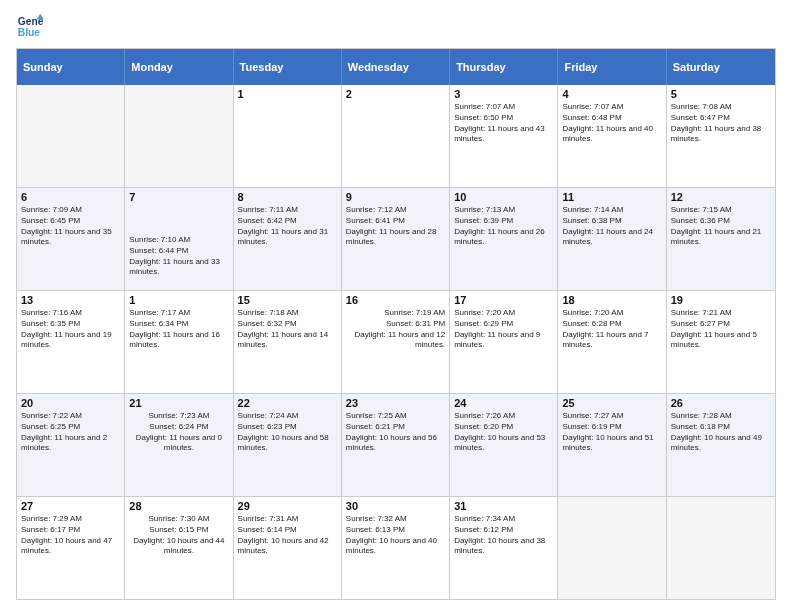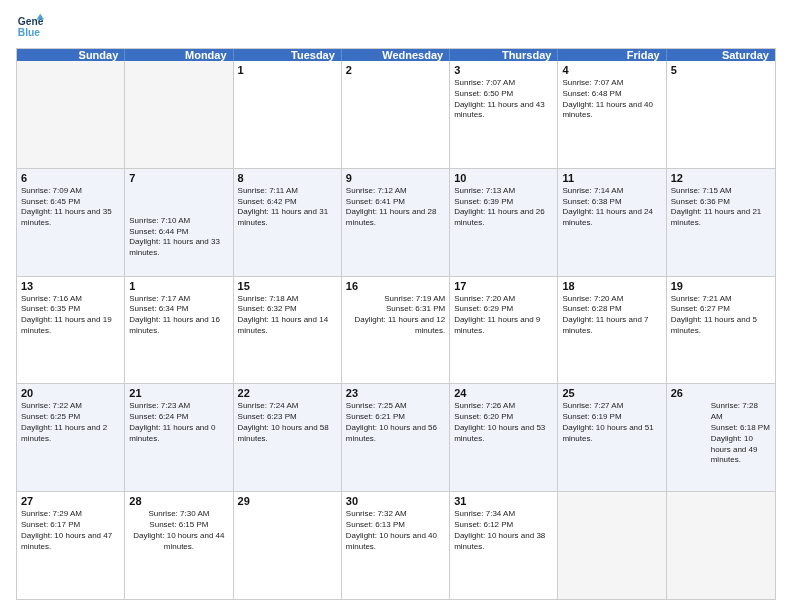--- a/index.html
+++ b/index.html
@@ -52,22 +52,22 @@
     }
     .cal-header {
       display: grid;
       grid-template-columns: repeat(7, 1fr);
       background: #3a6fc4;
     }
     .cal-header-cell {
       color: #fff;
       font-size: 11px;
       font-weight: bold;
-      padding: 0 6px;
-      text-align: right;
+      padding: 12px 6px;
+      text-align: left;
       border-right: 1px solid #5a8fd4;
     }
     .cal-header-cell:last-child { border-right: none; }
     .cal-body {
       display: flex;
       flex-direction: column;
       flex: 1;
     }
     .cal-row {
       display: grid;
@@ -146,20 +146,23 @@
 Daylight: 11 hours and 43 minutes.</div>
           </div>
           <div class="cal-cell">
             <div class="day-num">4</div>
             <div class="cell-text" style="white-space: pre-line;">Sunrise: 7:07 AM
 Sunset: 6:48 PM
 Daylight: 11 hours and 40 minutes.</div>
           </div>
           <div class="cal-cell">
             <div class="day-num">5</div>
+            <div class="cell-text" style="white-space: pre-line;">Sunrise: 7:08 AM
+Sunset: 6:47 PM
+Daylight: 11 hours and 38 minutes.</div>
           </div>
         </div>
         <div class="cal-row row-shade">
           <div class="cal-cell">
             <div class="day-num">6</div>
             <div class="cell-text" style="white-space: pre-line;">Sunrise: 7:09 AM
 Sunset: 6:45 PM
 Daylight: 11 hours and 35 minutes.</div>
           </div>
           <div class="cal-cell">
@@ -245,21 +248,21 @@
         </div>
         <div class="cal-row row-shade">
           <div class="cal-cell">
             <div class="day-num">20</div>
             <div class="cell-text" style="white-space: pre-line;">Sunrise: 7:22 AM
 Sunset: 6:25 PM
 Daylight: 11 hours and 2 minutes.</div>
           </div>
           <div class="cal-cell">
             <div class="day-num">21</div>
-            <div class="cell-text" style="white-space: pre-line;">Sunrise: 7:23 AM
+            <div class="cell-text" style="white-space: pre-line; text-align: center;">Sunrise: 7:23 AM
 Sunset: 6:24 PM
 Daylight: 11 hours and 0 minutes.</div>
           </div>
           <div class="cal-cell">
             <div class="day-num">22</div>
             <div class="cell-text" style="white-space: pre-line;">Sunrise: 7:24 AM
 Sunset: 6:23 PM
 Daylight: 10 hours and 58 minutes.</div>
           </div>
           <div class="cal-cell">
@@ -275,40 +278,43 @@
 Daylight: 10 hours and 53 minutes.</div>
           </div>
           <div class="cal-cell">
             <div class="day-num">25</div>
             <div class="cell-text" style="white-space: pre-line;">Sunrise: 7:27 AM
 Sunset: 6:19 PM
 Daylight: 10 hours and 51 minutes.</div>
           </div>
           <div class="cal-cell">
             <div class="day-num">26</div>
-            <div class="cell-text" style="white-space: pre-line; margin-left: 40px;">Sunrise: 7:28 AM
+            <div class="cell-text" style="white-space: pre-line;">Sunrise: 7:28 AM
 Sunset: 6:18 PM
 Daylight: 10 hours and 49 minutes.</div>
           </div>
         </div>
         <div class="cal-row">
           <div class="cal-cell">
             <div class="day-num">27</div>
             <div class="cell-text" style="white-space: pre-line;">Sunrise: 7:29 AM
 Sunset: 6:17 PM
 Daylight: 10 hours and 47 minutes.</div>
           </div>
           <div class="cal-cell">
             <div class="day-num">28</div>
             <div class="cell-text" style="white-space: pre-line; text-align: center;">Sunrise: 7:30 AM
 Sunset: 6:15 PM
 Daylight: 10 hours and 44 minutes.</div>
           </div>
           <div class="cal-cell">
             <div class="day-num">29</div>
+            <div class="cell-text" style="white-space: pre-line;">Sunrise: 7:31 AM
+Sunset: 6:14 PM
+Daylight: 10 hours and 42 minutes.</div>
           </div>
           <div class="cal-cell">
             <div class="day-num">30</div>
             <div class="cell-text" style="white-space: pre-line;">Sunrise: 7:32 AM
 Sunset: 6:13 PM
 Daylight: 10 hours and 40 minutes.</div>
           </div>
           <div class="cal-cell">
             <div class="day-num">31</div>
             <div class="cell-text" style="white-space: pre-line;">Sunrise: 7:34 AM

